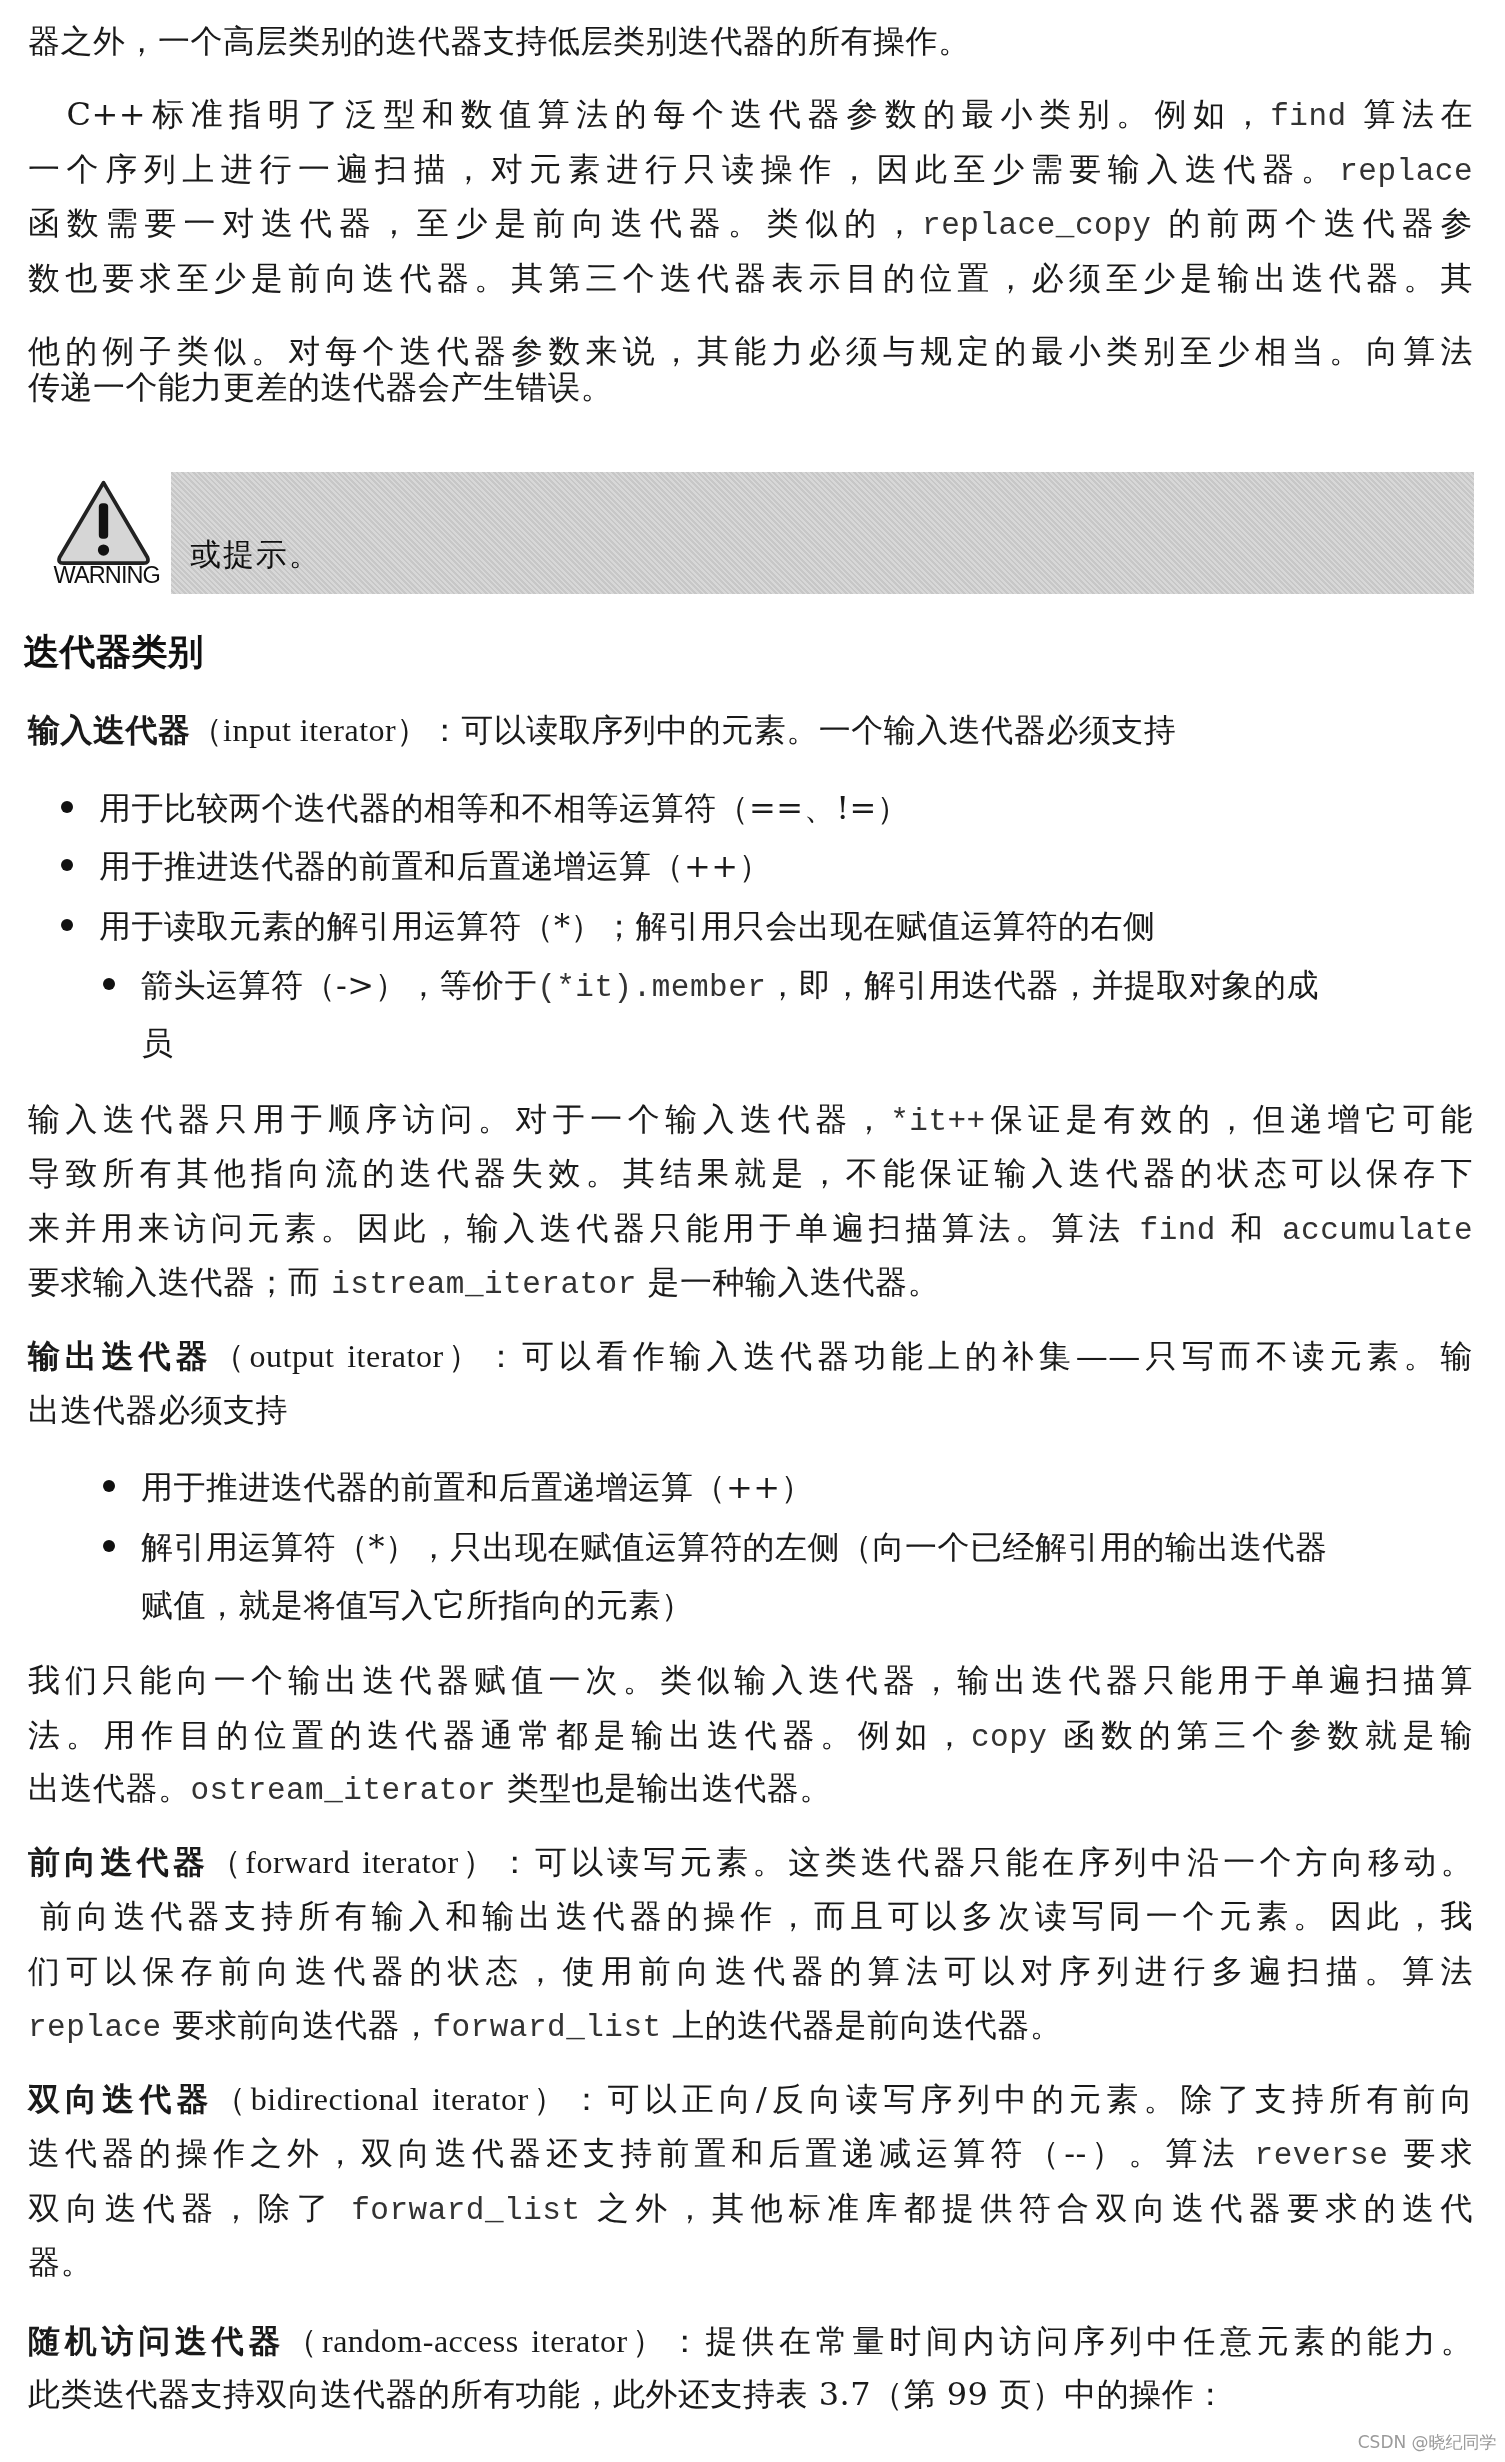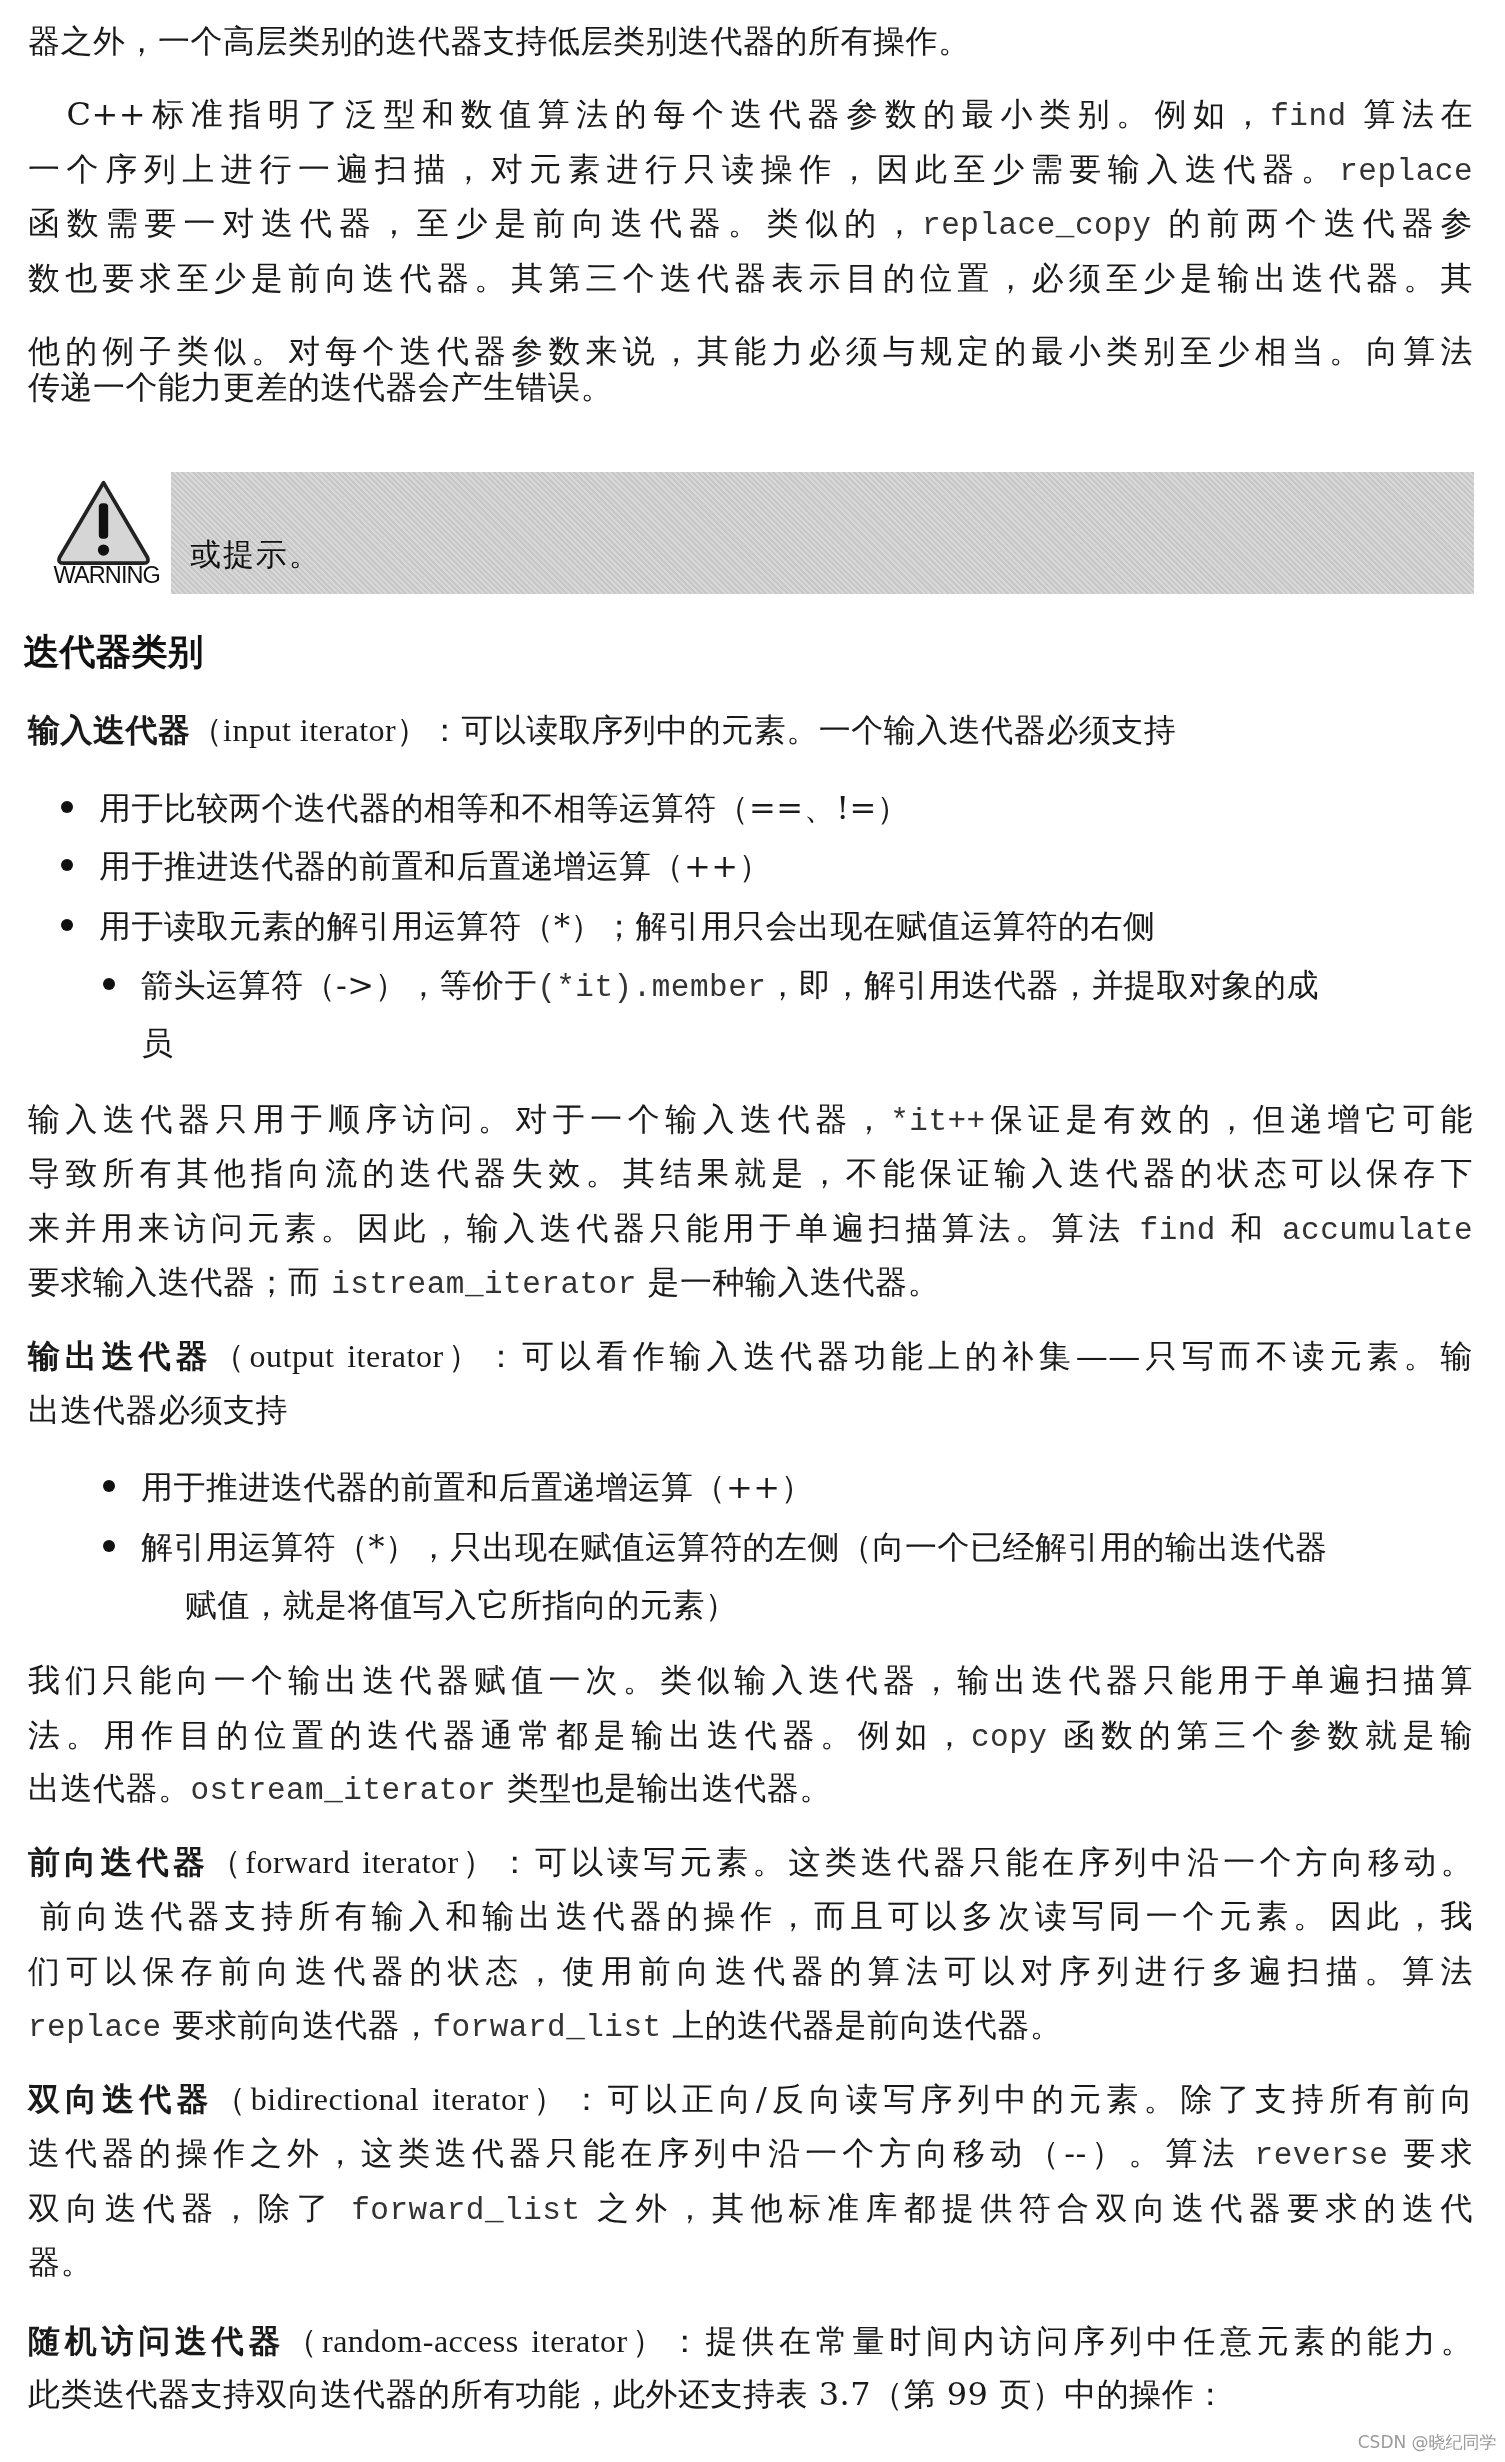--- a/index.html
+++ b/index.html
@@ -58,33 +58,33 @@
 <div class="line justify" style="top:1099px;"><span>输入迭代器只用于顺序访问。对于一个输入迭代器，</span><span class="mono">*it++</span><span>保证是有效的，但递增它可能</span></div>
 <div class="line justify" style="top:1153px;">导致所有其他指向流的迭代器失效。其结果就是，不能保证输入迭代器的状态可以保存下</div>
 <div class="line justify" style="top:1208px;"><span>来并用来访问元素。因此，输入迭代器只能用于单遍扫描算法。算法 </span><span class="mono">find</span><span> 和 </span><span class="mono">accumulate</span></div>
 <div class="line" style="top:1262px;"><span>要求输入迭代器；而 </span><span class="mono">istream_iterator</span><span> 是一种输入迭代器。</span></div>
 
 <div class="line justify" style="top:1336px;"><span class="b">输出迭代器</span><span class="en">（output iterator）</span><span>：可以看作输入迭代器功能上的补集——只写而不读元素。输</span></div>
 <div class="line" style="top:1390px;">出迭代器必须支持</div>
 
 <div class="line bullet-line" style="top:1467px; left:141px;"><span class="bullet-dot"></span><span>用于推进迭代器的前置和后置递增运算（++）</span></div>
 <div class="line bullet-line" style="top:1527px; left:141px;"><span class="bullet-dot"></span><span>解引用运算符（*），只出现在赋值运算符的左侧（向一个已经解引用的输出迭代器</span></div>
-<div class="line cont" style="top:1585px;margin-left:44px;">赋值，就是将值写入它所指向的元素）</div>
+<div class="line cont" style="top:1585px;">赋值，就是将值写入它所指向的元素）</div>
 
 <div class="line justify" style="top:1660px;">我们只能向一个输出迭代器赋值一次。类似输入迭代器，输出迭代器只能用于单遍扫描算</div>
 <div class="line justify" style="top:1715px;"><span>法。用作目的位置的迭代器通常都是输出迭代器。例如，</span><span class="mono">copy</span><span> 函数的第三个参数就是输</span></div>
 <div class="line" style="top:1768px;"><span>出迭代器。</span><span class="mono">ostream_iterator</span><span> 类型也是输出迭代器。</span></div>
 
 <div class="line justify" style="top:1842px;"><span class="b">前向迭代器</span><span class="en">（forward iterator）</span><span>：可以读写元素。这类迭代器只能在序列中沿一个方向移动。</span></div>
 <div class="line justify" style="top:1896px;margin-left:12px;">前向迭代器支持所有输入和输出迭代器的操作，而且可以多次读写同一个元素。因此，我</div>
 <div class="line justify" style="top:1951px;">们可以保存前向迭代器的状态，使用前向迭代器的算法可以对序列进行多遍扫描。算法</div>
 <div class="line" style="top:2005px;"><span class="mono">replace</span><span> 要求前向迭代器，</span><span class="mono">forward_list</span><span> 上的迭代器是前向迭代器。</span></div>
 
 <div class="line justify" style="top:2079px;"><span class="b">双向迭代器</span><span class="en">（bidirectional iterator）</span><span>：可以正向/反向读写序列中的元素。除了支持所有前向</span></div>
-<div class="line justify" style="top:2133px;"><span>迭代器的操作之外，这类迭代器只能在序列中沿一个方向移动（--）。算法 </span><span class="mono">reverse</span><span> 要求</span></div>
+<div class="line justify" style="top:2133px;"><span>迭代器的操作之外，双向迭代器还支持前置和后置递减运算符（--）。算法 </span><span class="mono">reverse</span><span> 要求</span></div>
 <div class="line justify" style="top:2188px;"><span>双向迭代器，除了 </span><span class="mono">forward_list</span><span> 之外，其他标准库都提供符合双向迭代器要求的迭代</span></div>
 <div class="line" style="top:2242px;">器。</div>
 
 <div class="line justify" style="top:2321px;"><span class="b">随机访问迭代器</span><span class="en">（random-access iterator）</span><span>：提供在常量时间内访问序列中任意元素的能力。</span></div>
 <div class="line" style="top:2374px;">此类迭代器支持双向迭代器的所有功能，此外还支持表 3.7（第 99 页）中的操作：</div>
 
 <div class="watermark">CSDN @晓纪同学</div>
 
 
 </body></html>

